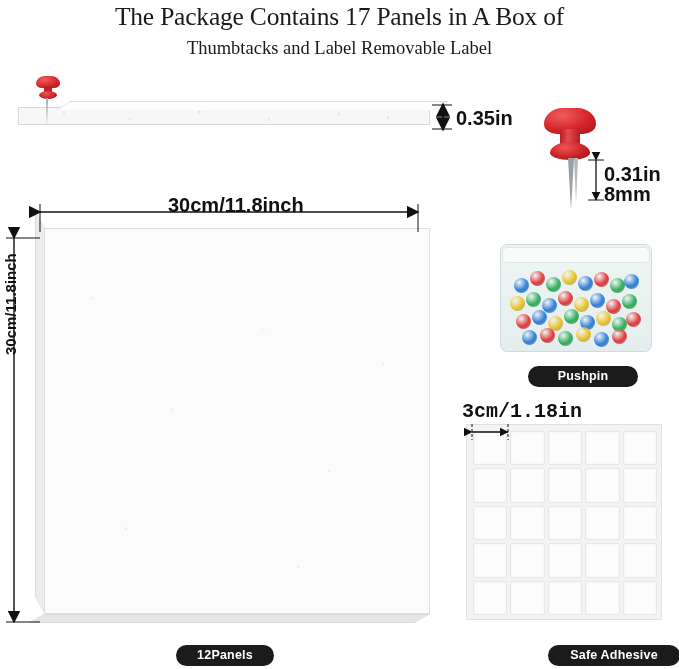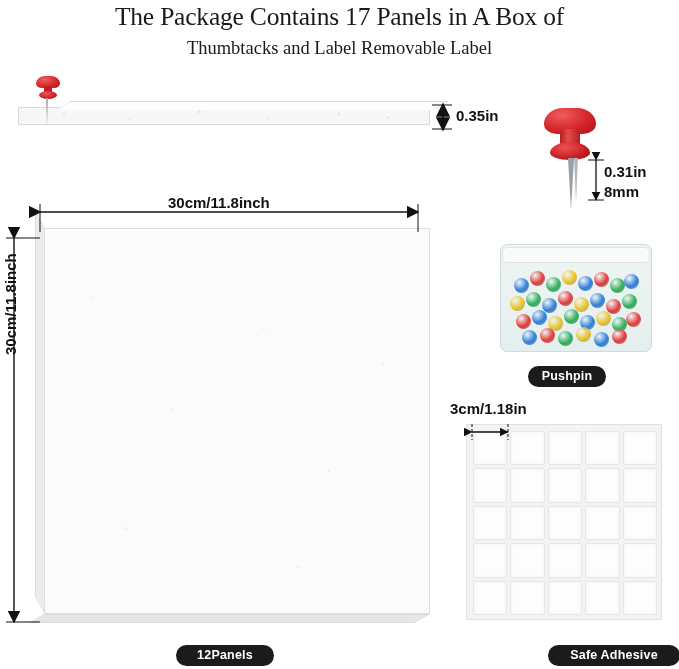--- a/index.html
+++ b/index.html
@@ -38,21 +38,21 @@
     font-family: "Liberation Serif", serif;
     font-size: 18.5px;
     color: #1a1a1a;
     white-space: nowrap;
   }
 
   
   .dim {
     position: absolute;
     font-family: "Liberation Sans", sans-serif;
-    font-size: 15px;
+    font-size: 20px;
     font-weight: bold;
     color: #111;
     white-space: nowrap;
   }
 
   
   .pill {
     position: absolute;
     background: #1b1b1b;
     color: #ffffff;
@@ -385,17 +385,17 @@
   <line x1="472" y1="424" x2="472" y2="440" stroke="#111" stroke-width="1" stroke-dasharray="3,2"></line>
   <line x1="508" y1="424" x2="508" y2="440" stroke="#111" stroke-width="1" stroke-dasharray="3,2"></line>
   <line x1="472" y1="432" x2="508" y2="432" stroke="#111" stroke-width="1.3" marker-start="url(#arS)" marker-end="url(#arS)"></line>
 </svg>
 
 <div class="dim" style="left:456px; top:107px;">0.35in</div>
 <div class="dim" style="left:168px; top:194px;">30cm/11.8inch</div>
 <div class="vert-dim">30cm/11.8inch</div>
 <div class="dim" style="left:604px; top:163px;">0.31in</div>
 <div class="dim" style="left:604px; top:183px;text-align:center;">8mm</div>
-<div class="dim" style="left:450px; top:400px;">3cm/1.18in</div>
-
-<div class="pill" style="left:528px; top:366px; width:78px;">Pushpin</div>
+<div class="dim" style="left:462px; top:400px;font-family:Liberation Mono, monospace;">3cm/1.18in</div>
+
+<div class="pill" style="left:528px; top:366px; width:110px;">Pushpin</div>
 <div class="pill" style="left:176px; top:645px; width:98px;">12Panels</div>
 <div class="pill" style="left:508px; top:645px; width:132px;margin-left:40px;">Safe Adhesive</div>
 
 </body></html>

